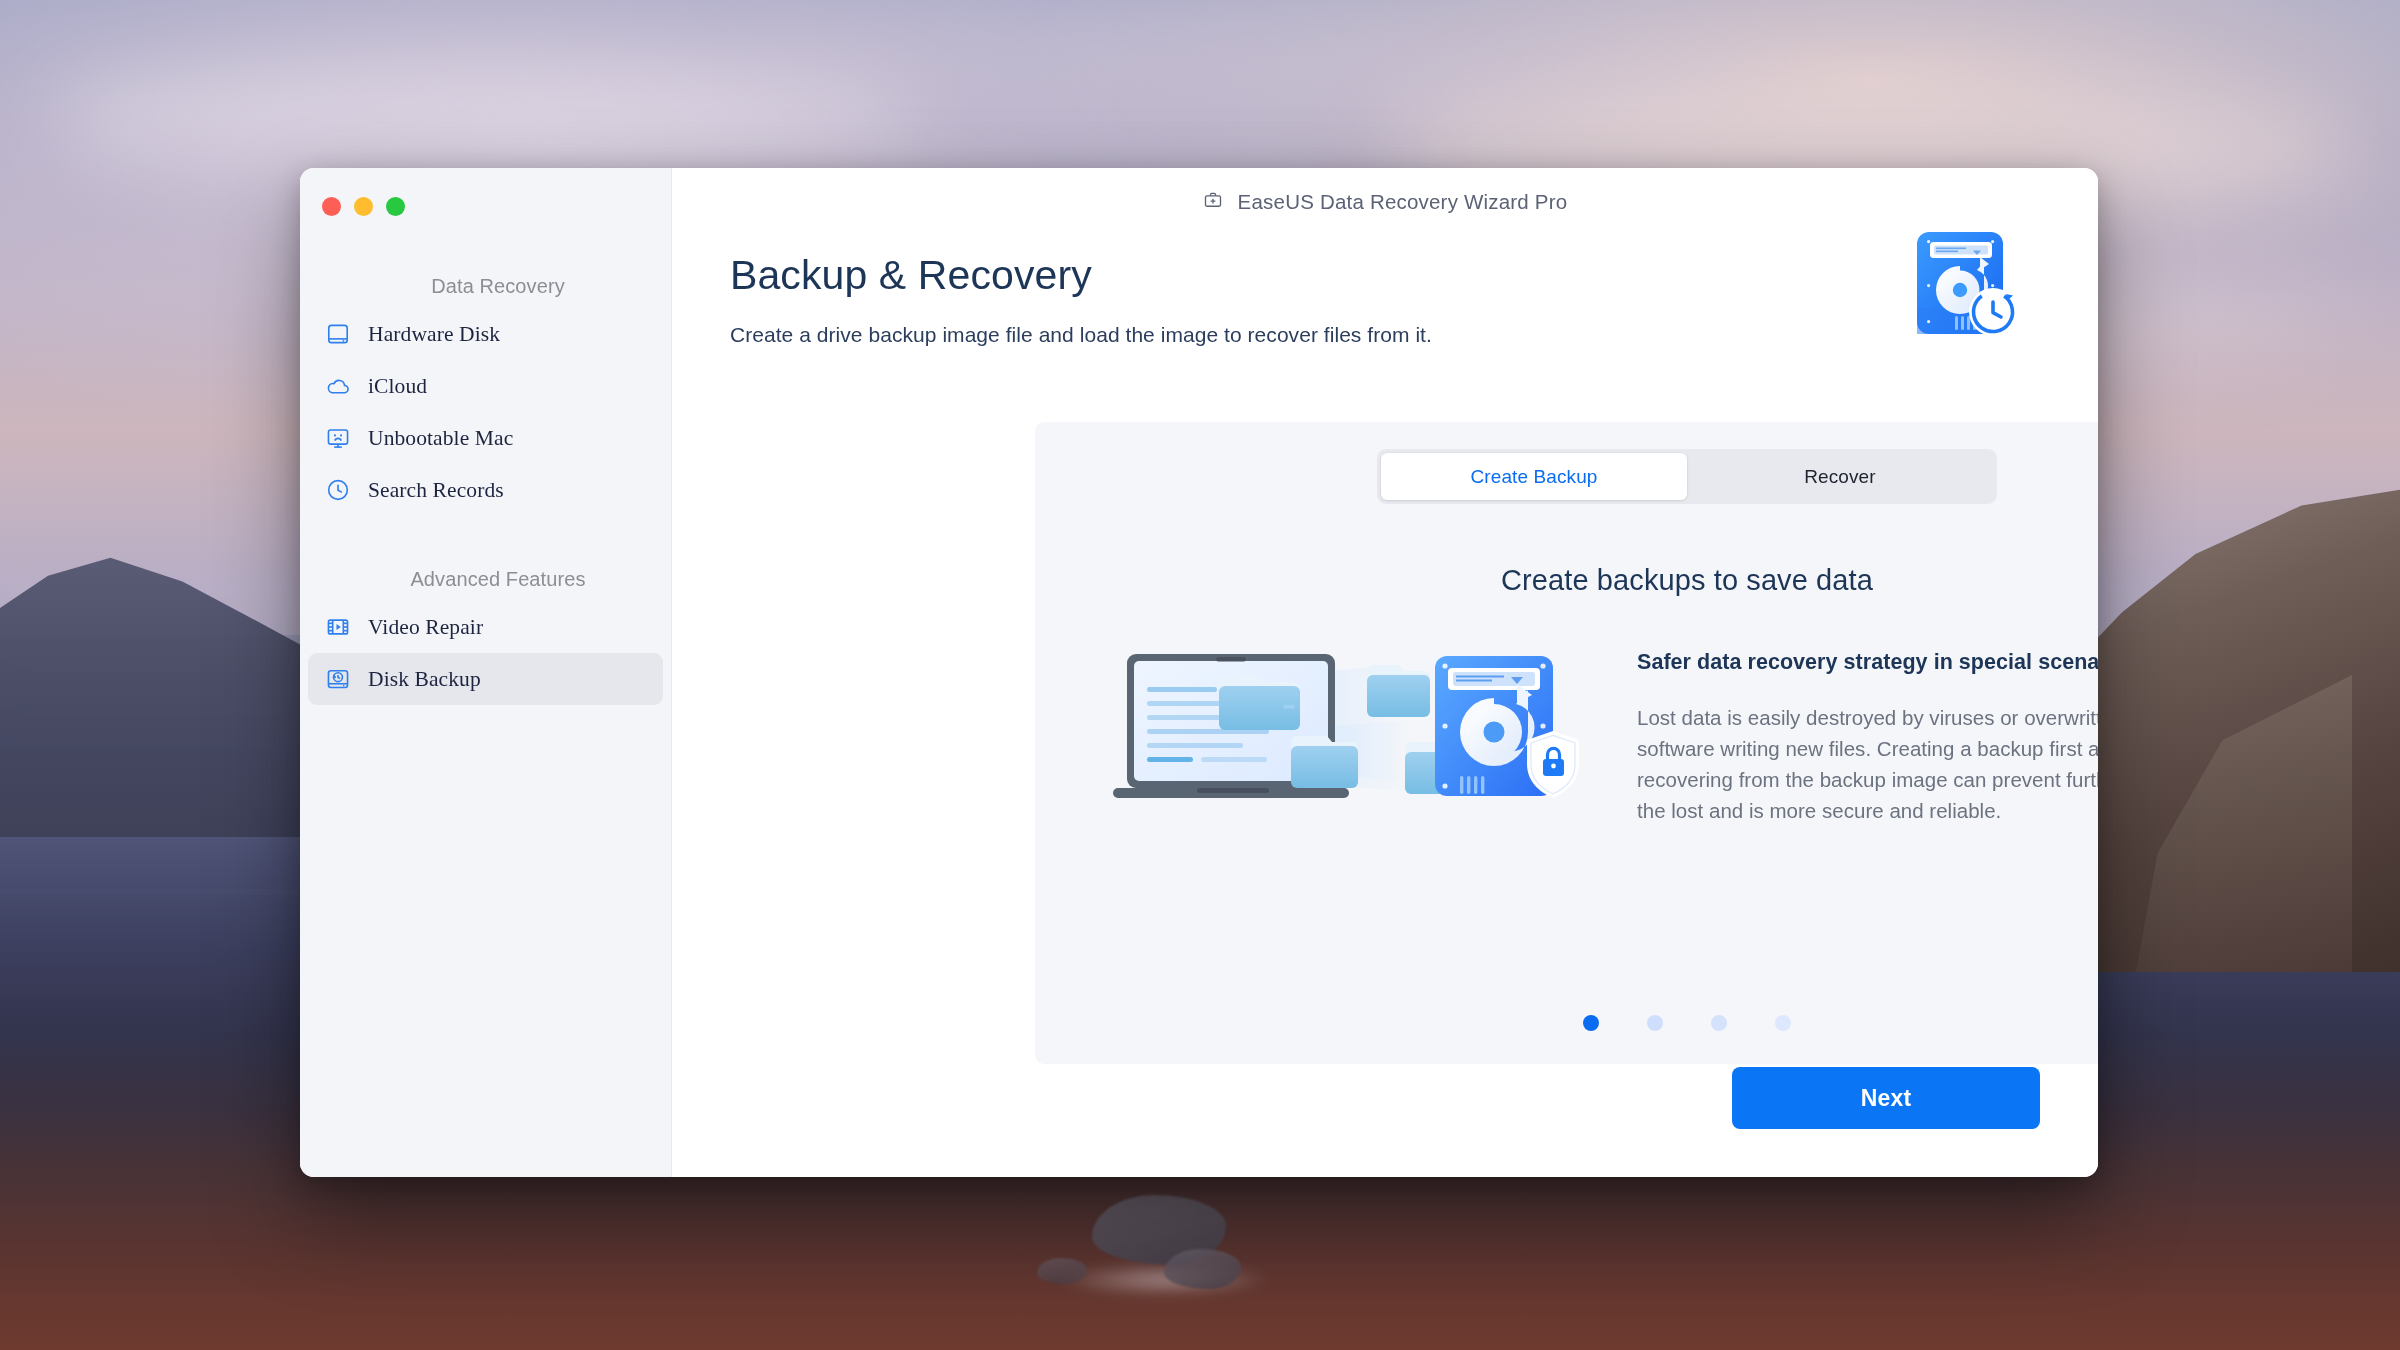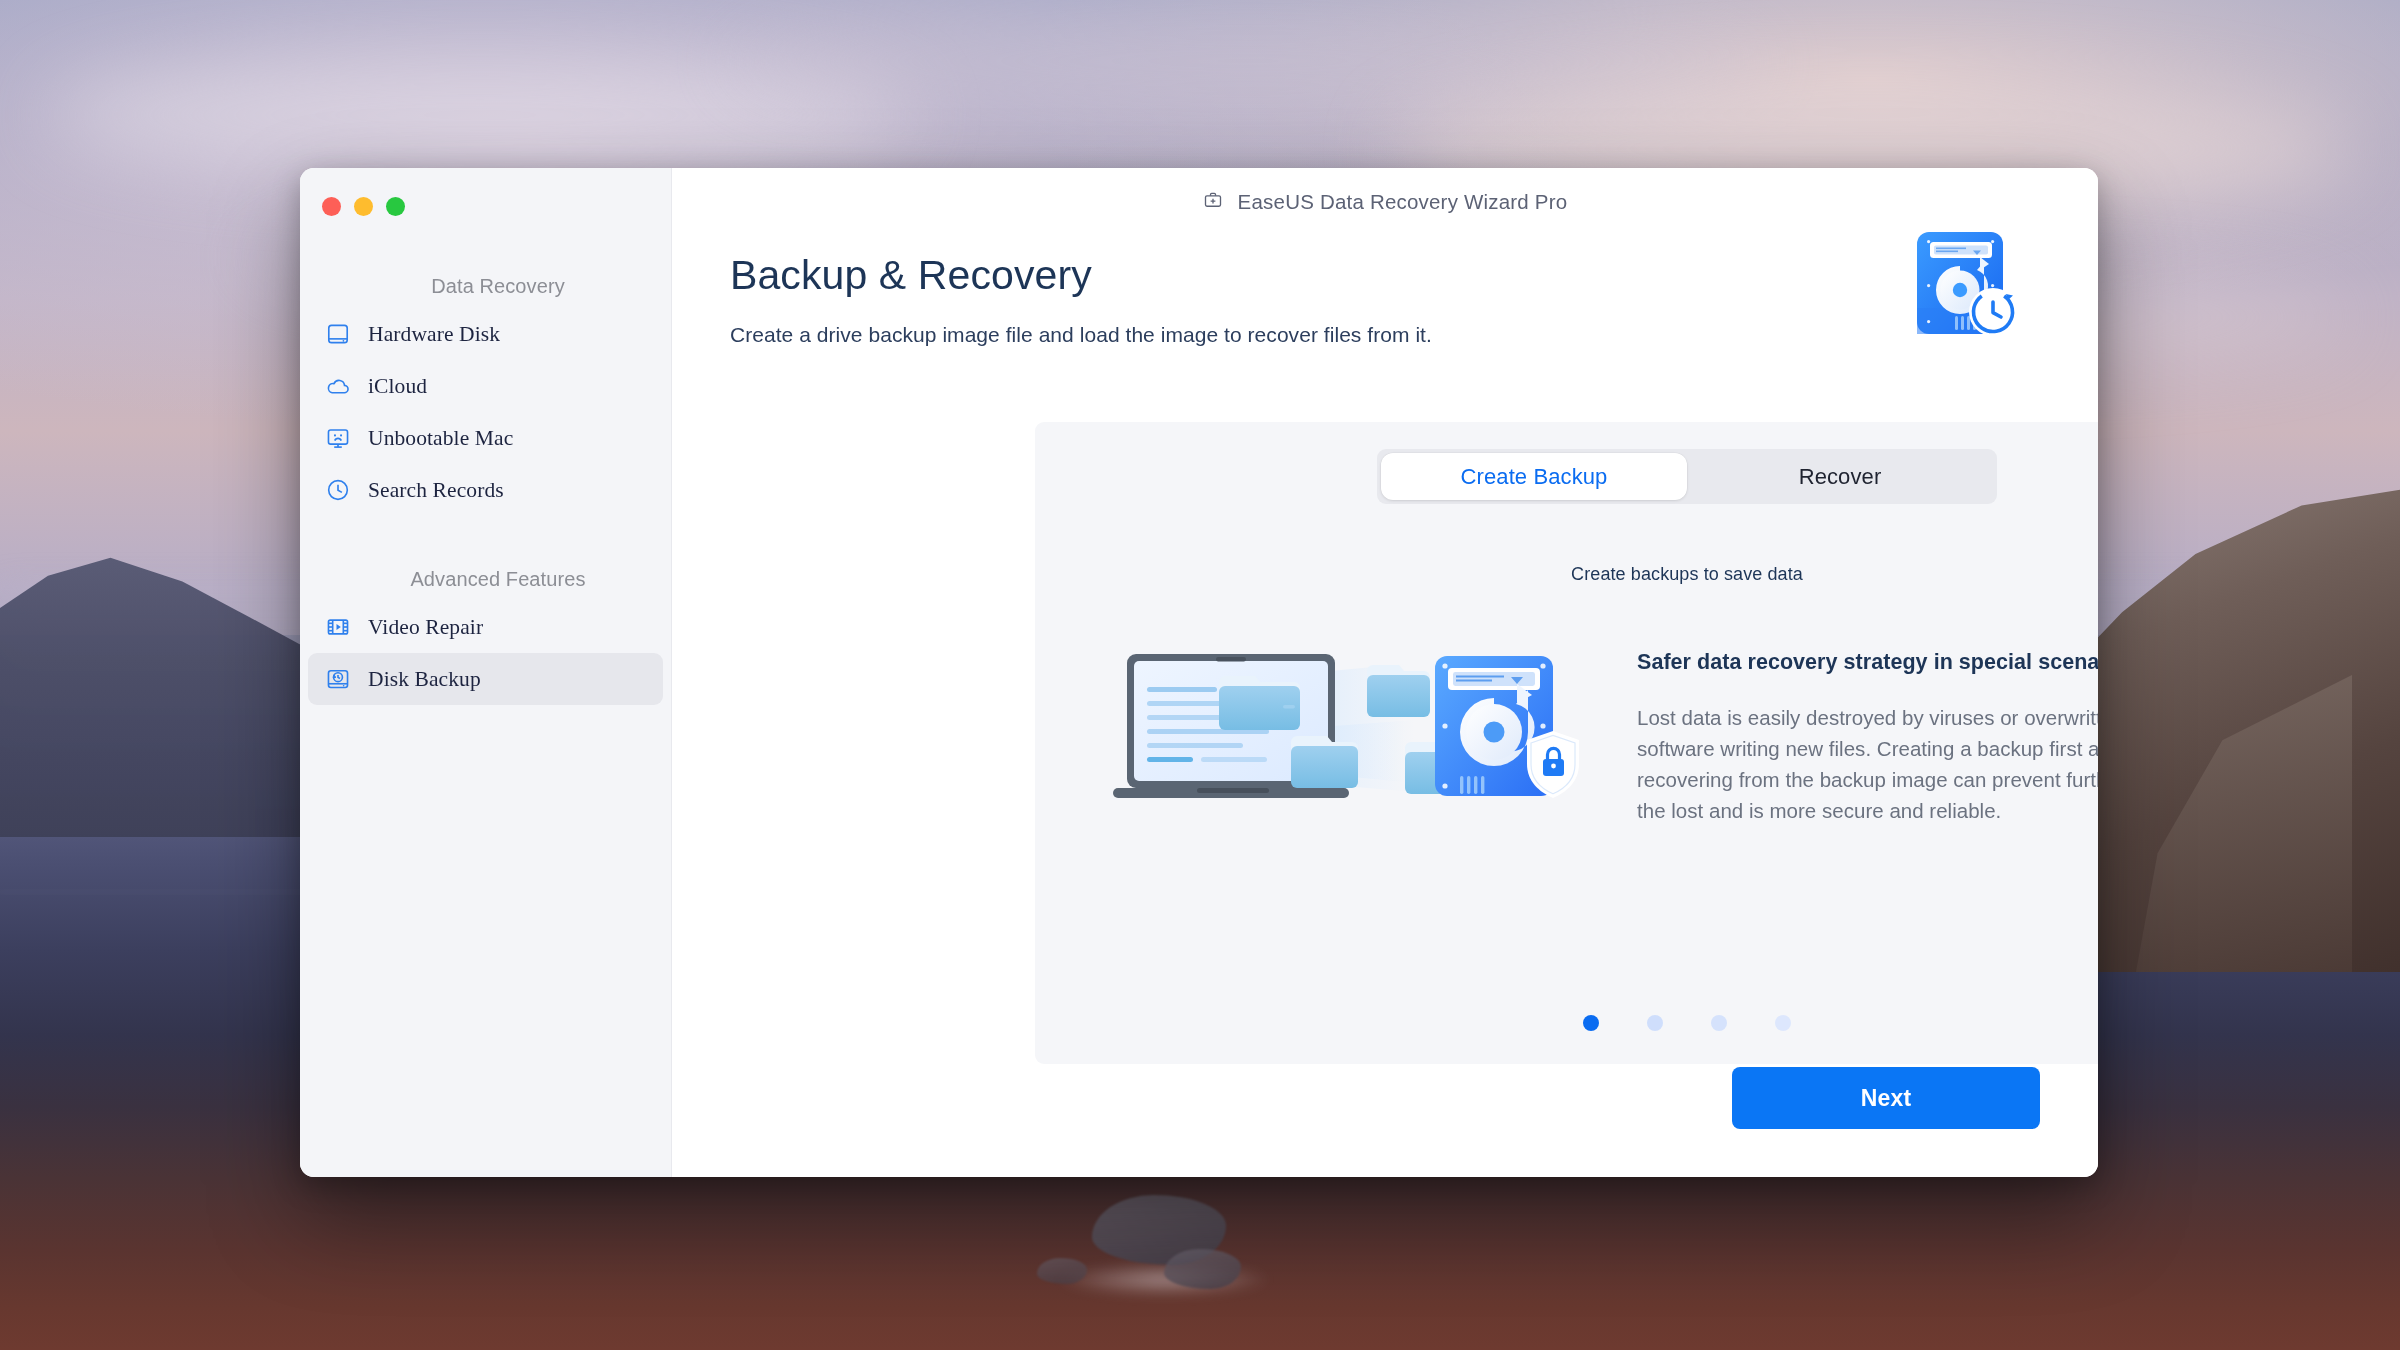--- a/index.html
+++ b/index.html
@@ -151,30 +151,30 @@
   
   #content #card { left:363px; top:254px; }
 
   .seg-wrap {
     position:absolute; left:50%; transform:translateX(-50%); top:27px;
     width:620px; height:55px; background:#e8e9ee; border-radius:9px;
     padding:4px; display:flex;
   }
   .seg {
     flex:1; display:flex; align-items:center; justify-content:center;
-    border-radius:12px; font-size:22px; color:#1f2330; letter-spacing:.1px;
+    border-radius:6px; font-size:19px; color:#1f2330; letter-spacing:.1px;
   }
   .seg.active {
     background:#ffffff; color:#0a6cf1;
     box-shadow:0 1px 3px rgba(0,0,0,.10), 0 0 0 .5px rgba(0,0,0,.04);
   }
 
   .card-heading {
     position:absolute; left:0; right:0; top:142px; text-align:center;
-    font-size:18px; color:#1d3557; letter-spacing:.1px;
+    font-size:29px; color:#1d3557; letter-spacing:.1px;
   }
 
   .slide-body {
     position:absolute; left:70px; right:70px; top:210px;
     display:flex; align-items:flex-start; gap:52px;
   }
   #illustration { flex:0 0 480px; height:185px; }
   .slide-text { flex:1; padding-top:18px; }
   .slide-text h4 {
     font-size:21.5px; color:#1d3557; font-weight:700; letter-spacing:.05px;

